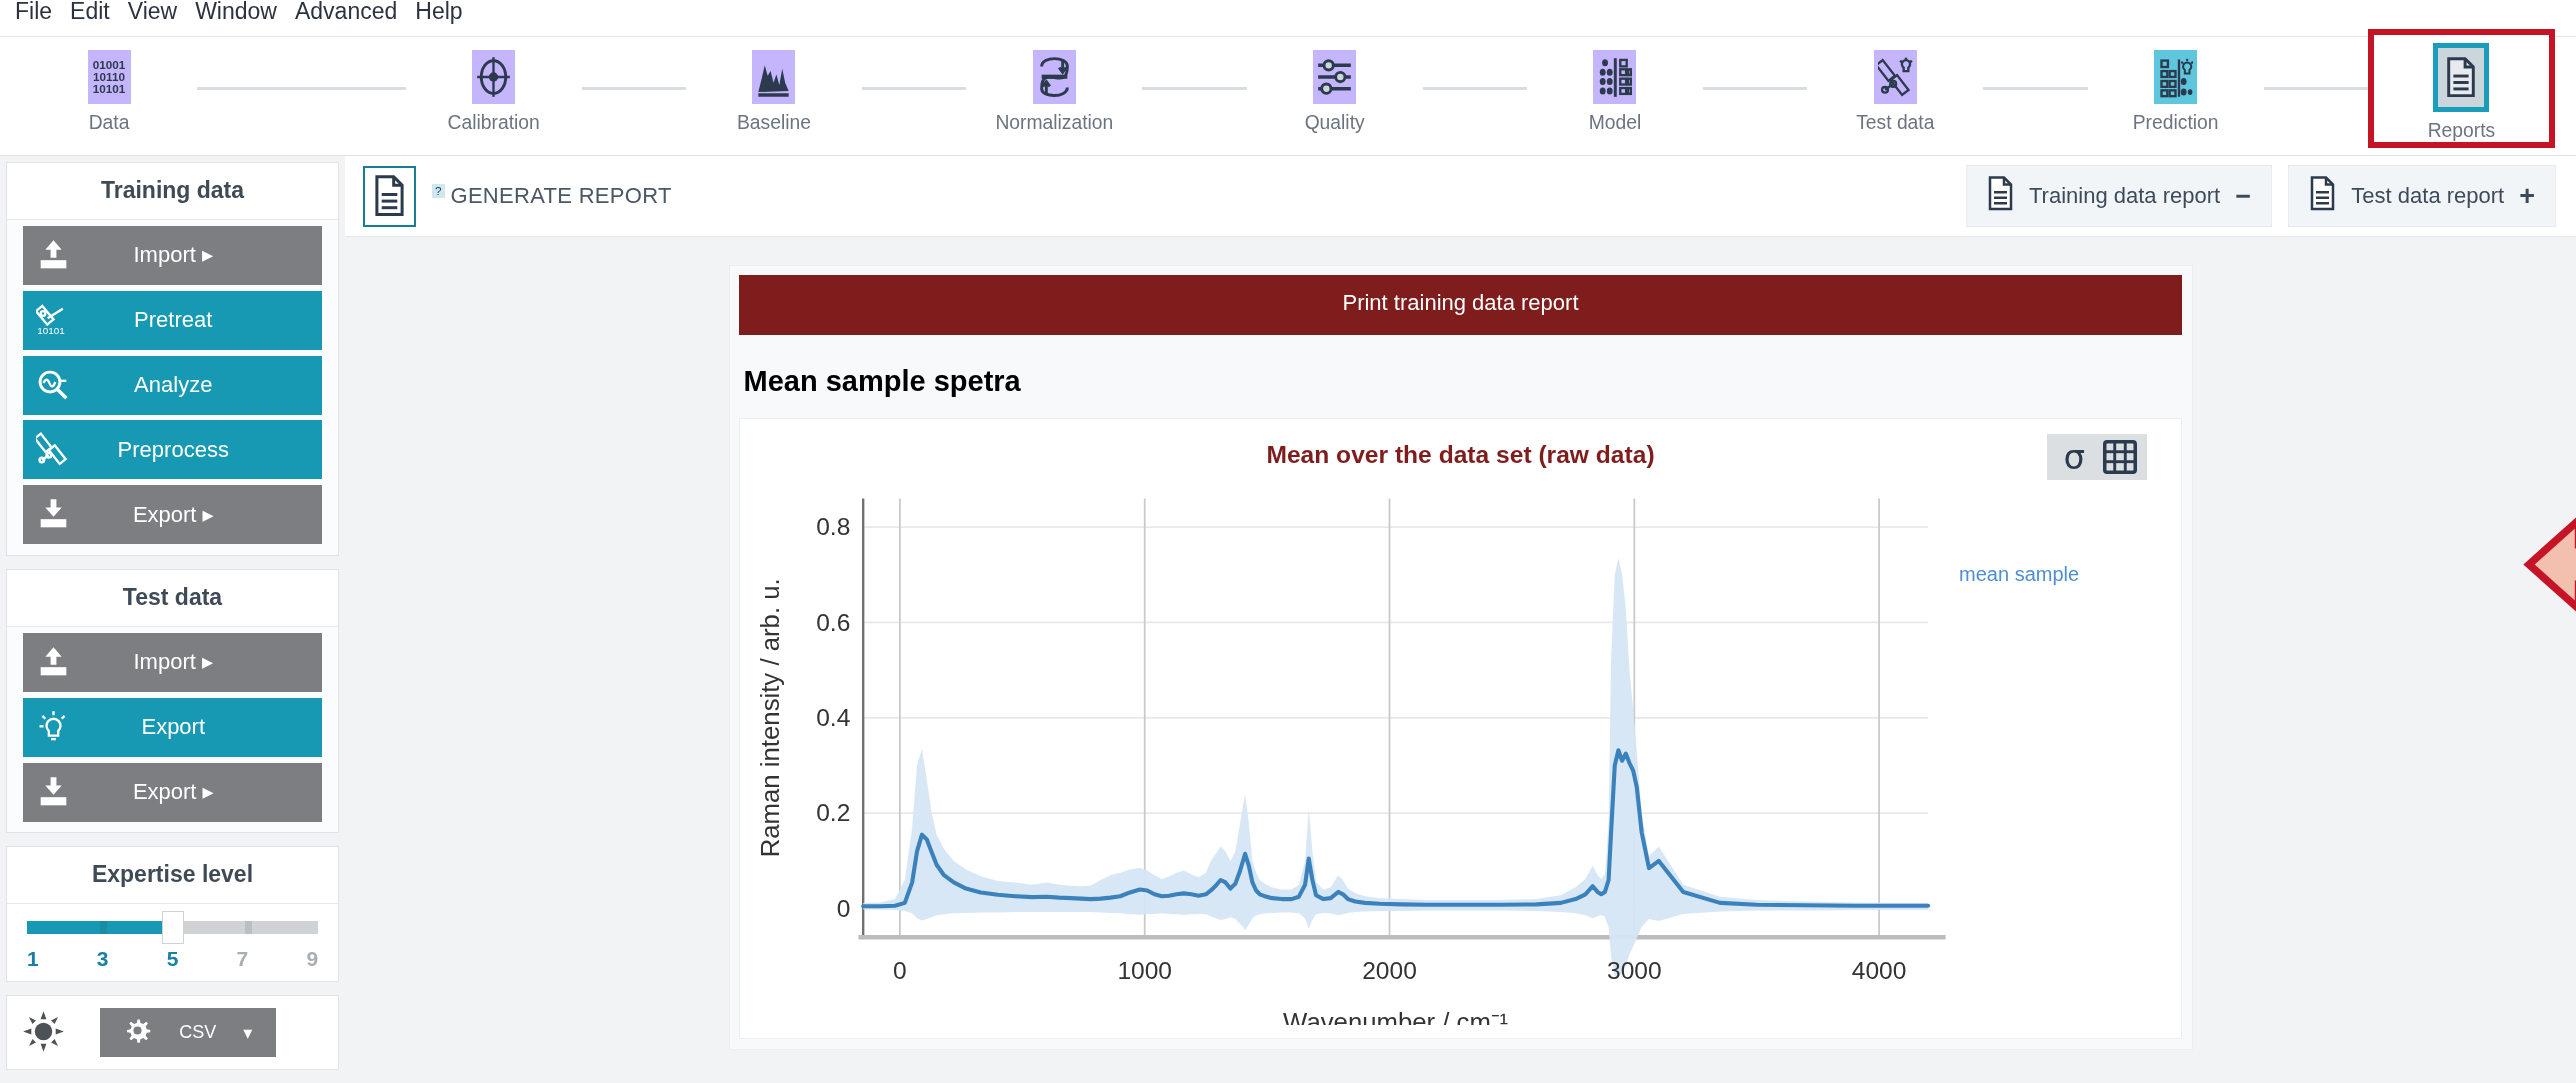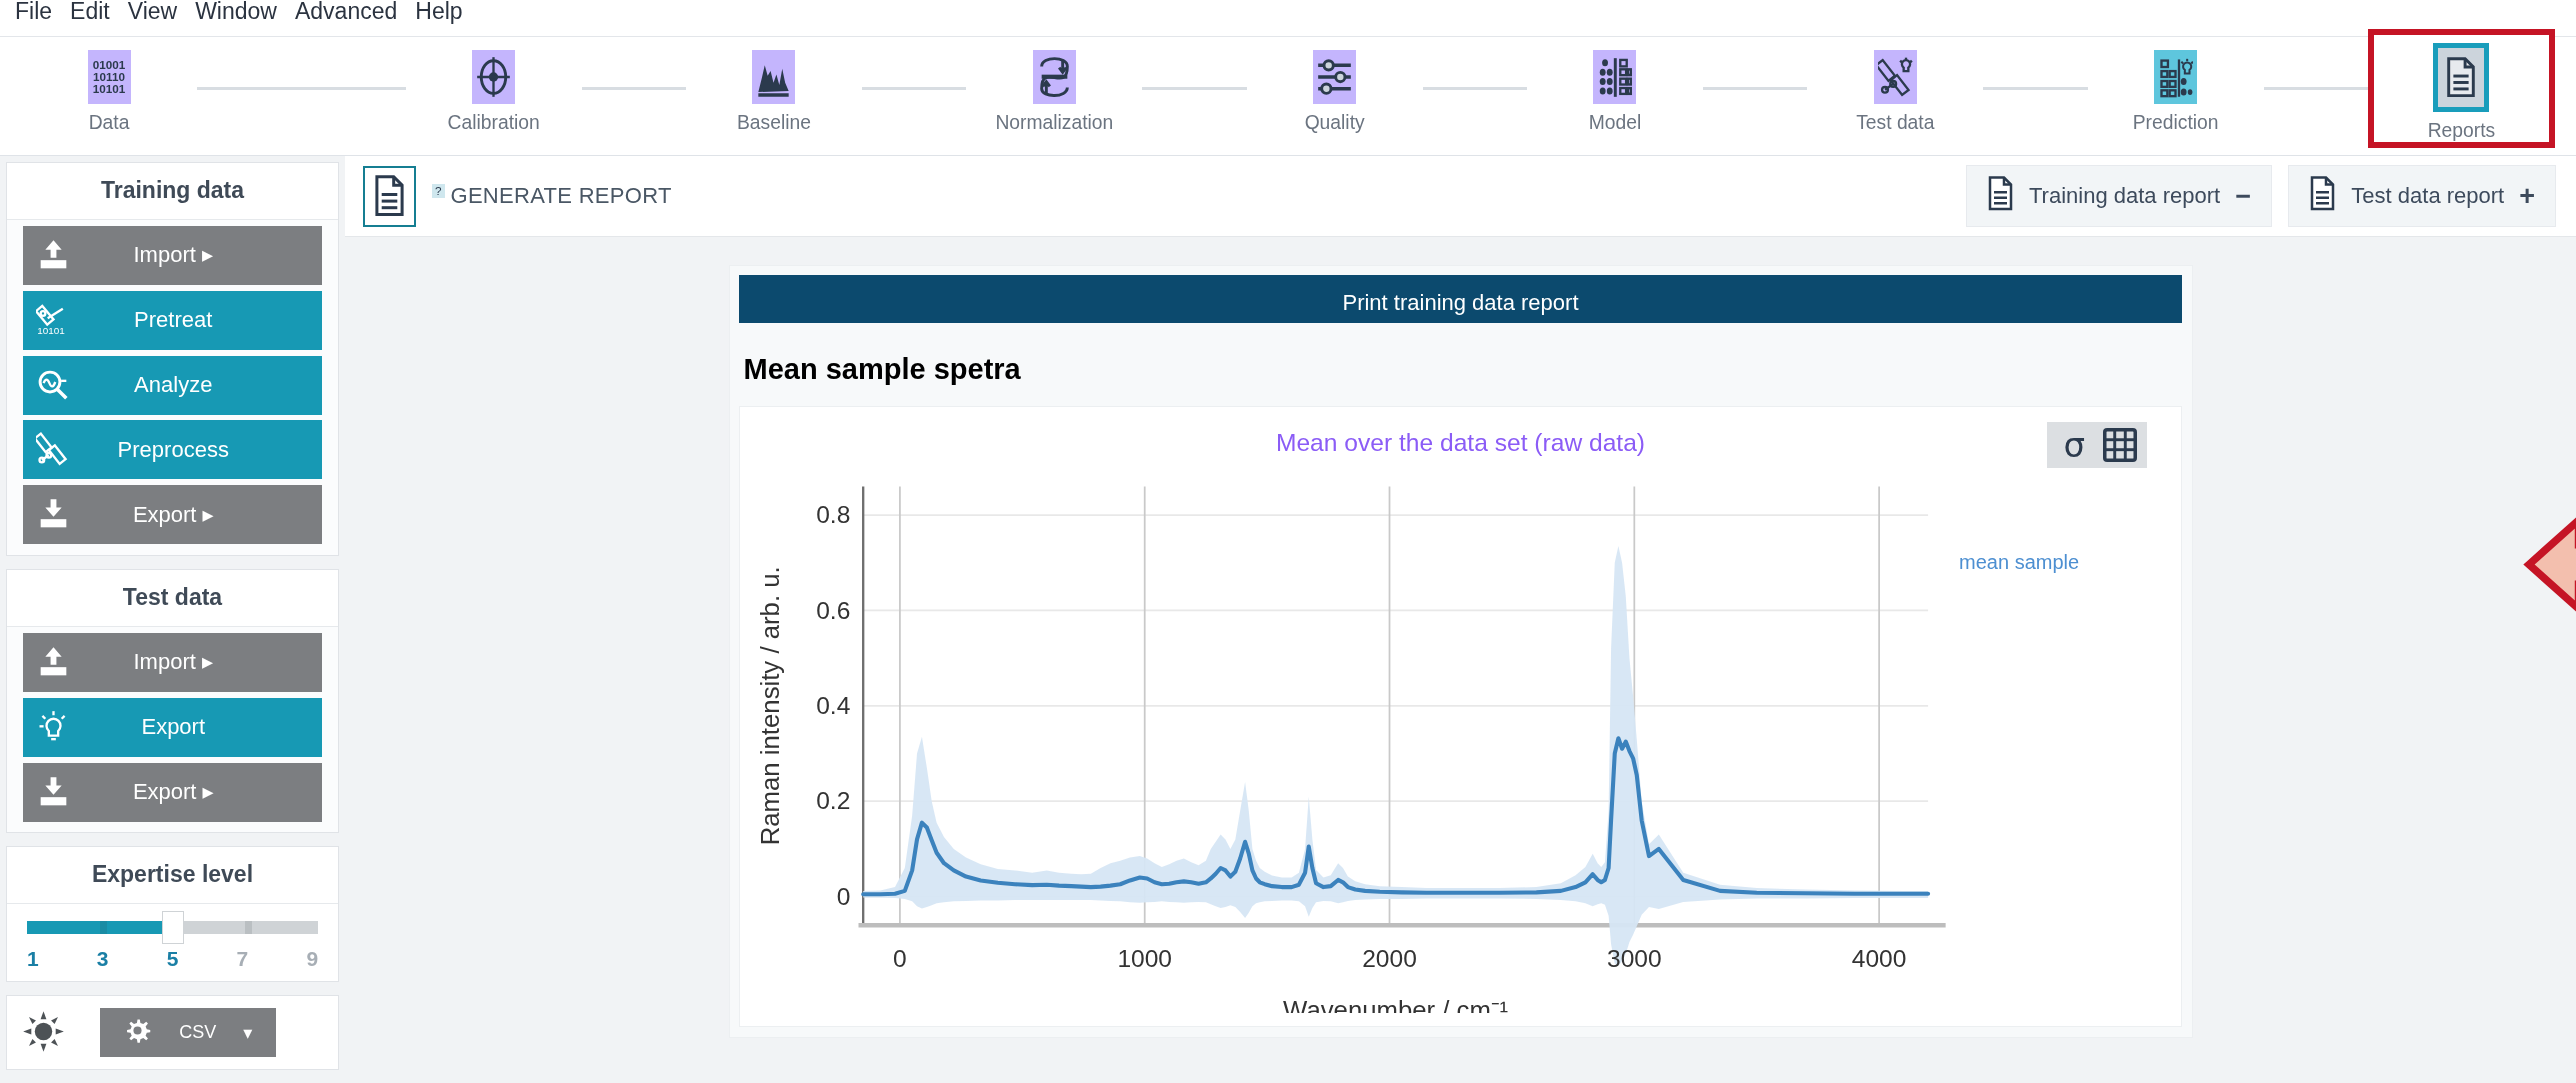--- a/index.html
+++ b/index.html
@@ -200,33 +200,33 @@
   #content-body{flex:1 1 auto;overflow:hidden;position:relative;padding:28px 0 0 0;}
   #report-card{
     margin:0 auto;
     width:1464px;
     background:#f7f9fa;
     border:1.2px solid #eceff1;
     padding:0;
   }
   #print-btn{
     margin:9.4px 9.4px 0 9.4px;
-    background:#0c4a6e;color:#ffffff;text-align:center;
-    font-size:22px;height:48px;line-height:56px;cursor:pointer;
+    background:#7f1d1d;color:#ffffff;text-align:center;
+    font-size:22px;height:60px;line-height:56px;cursor:pointer;
   }
   #section-title{
     font-size:29px;font-weight:bold;color:#000000;
     padding:30px 0 20px 14px;
   }
   #chart-card{
     margin:0 9.4px 9.4px 9.4px;background:#ffffff;border:1.2px solid #eceff1;
     position:relative;height:621px;
   }
   #chart-title{
-    text-align:center;font-size:24.6px;font-weight:normal;color:#8b5cf6;
+    text-align:center;font-size:24.6px;font-weight:bold;color:#7f1d1d;
     padding-top:22px;
   }
   .chart-tools{
     position:absolute;right:34px;top:15px;
     background:#dcdfe2;display:flex;align-items:center;gap:9.4px;
     padding:4.7px 9.4px;
   }
   .chart-tools .ct{width:36px;height:36px;display:flex;align-items:center;justify-content:center;cursor:pointer;}
   .sigma{font-size:34px;color:#2b3a4d;line-height:1;font-family:"DejaVu Sans",sans-serif;}
   #plot-area{position:relative;margin-top:5.9px;height:550px;}

